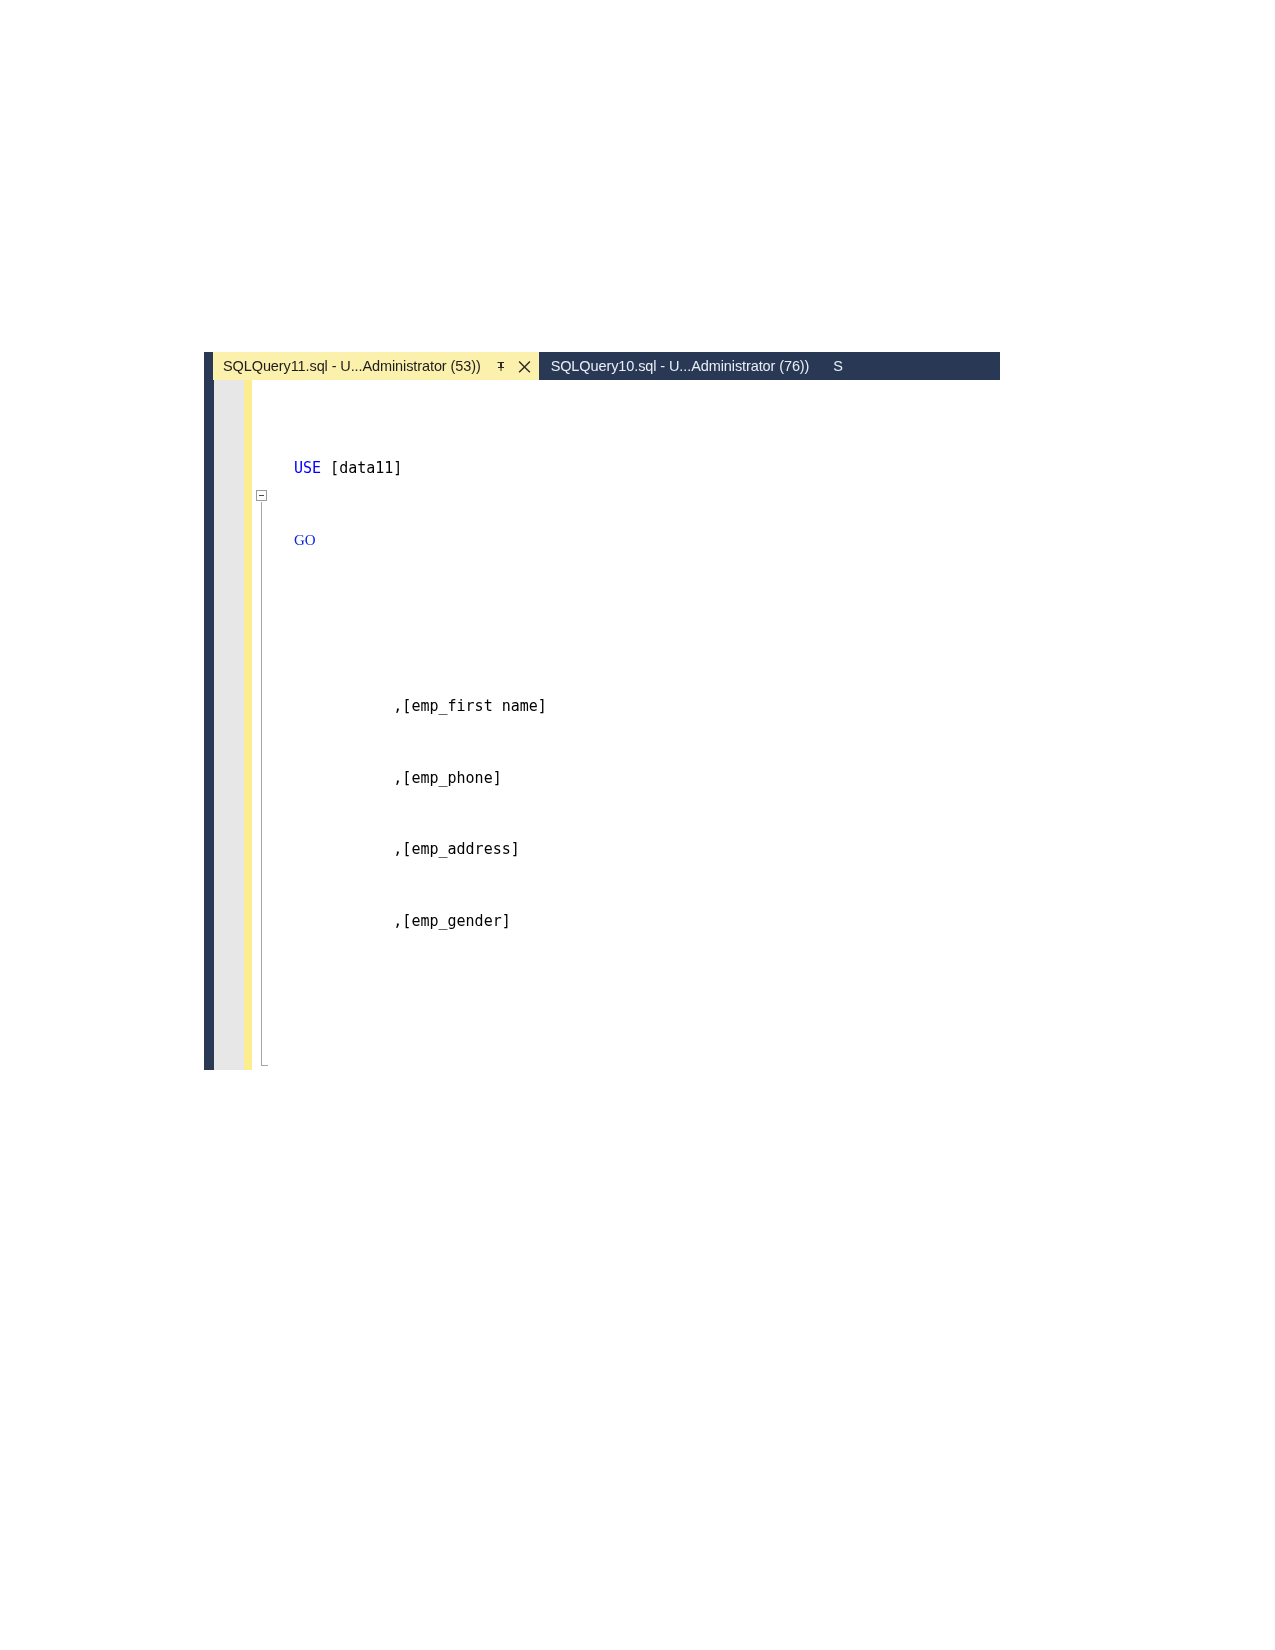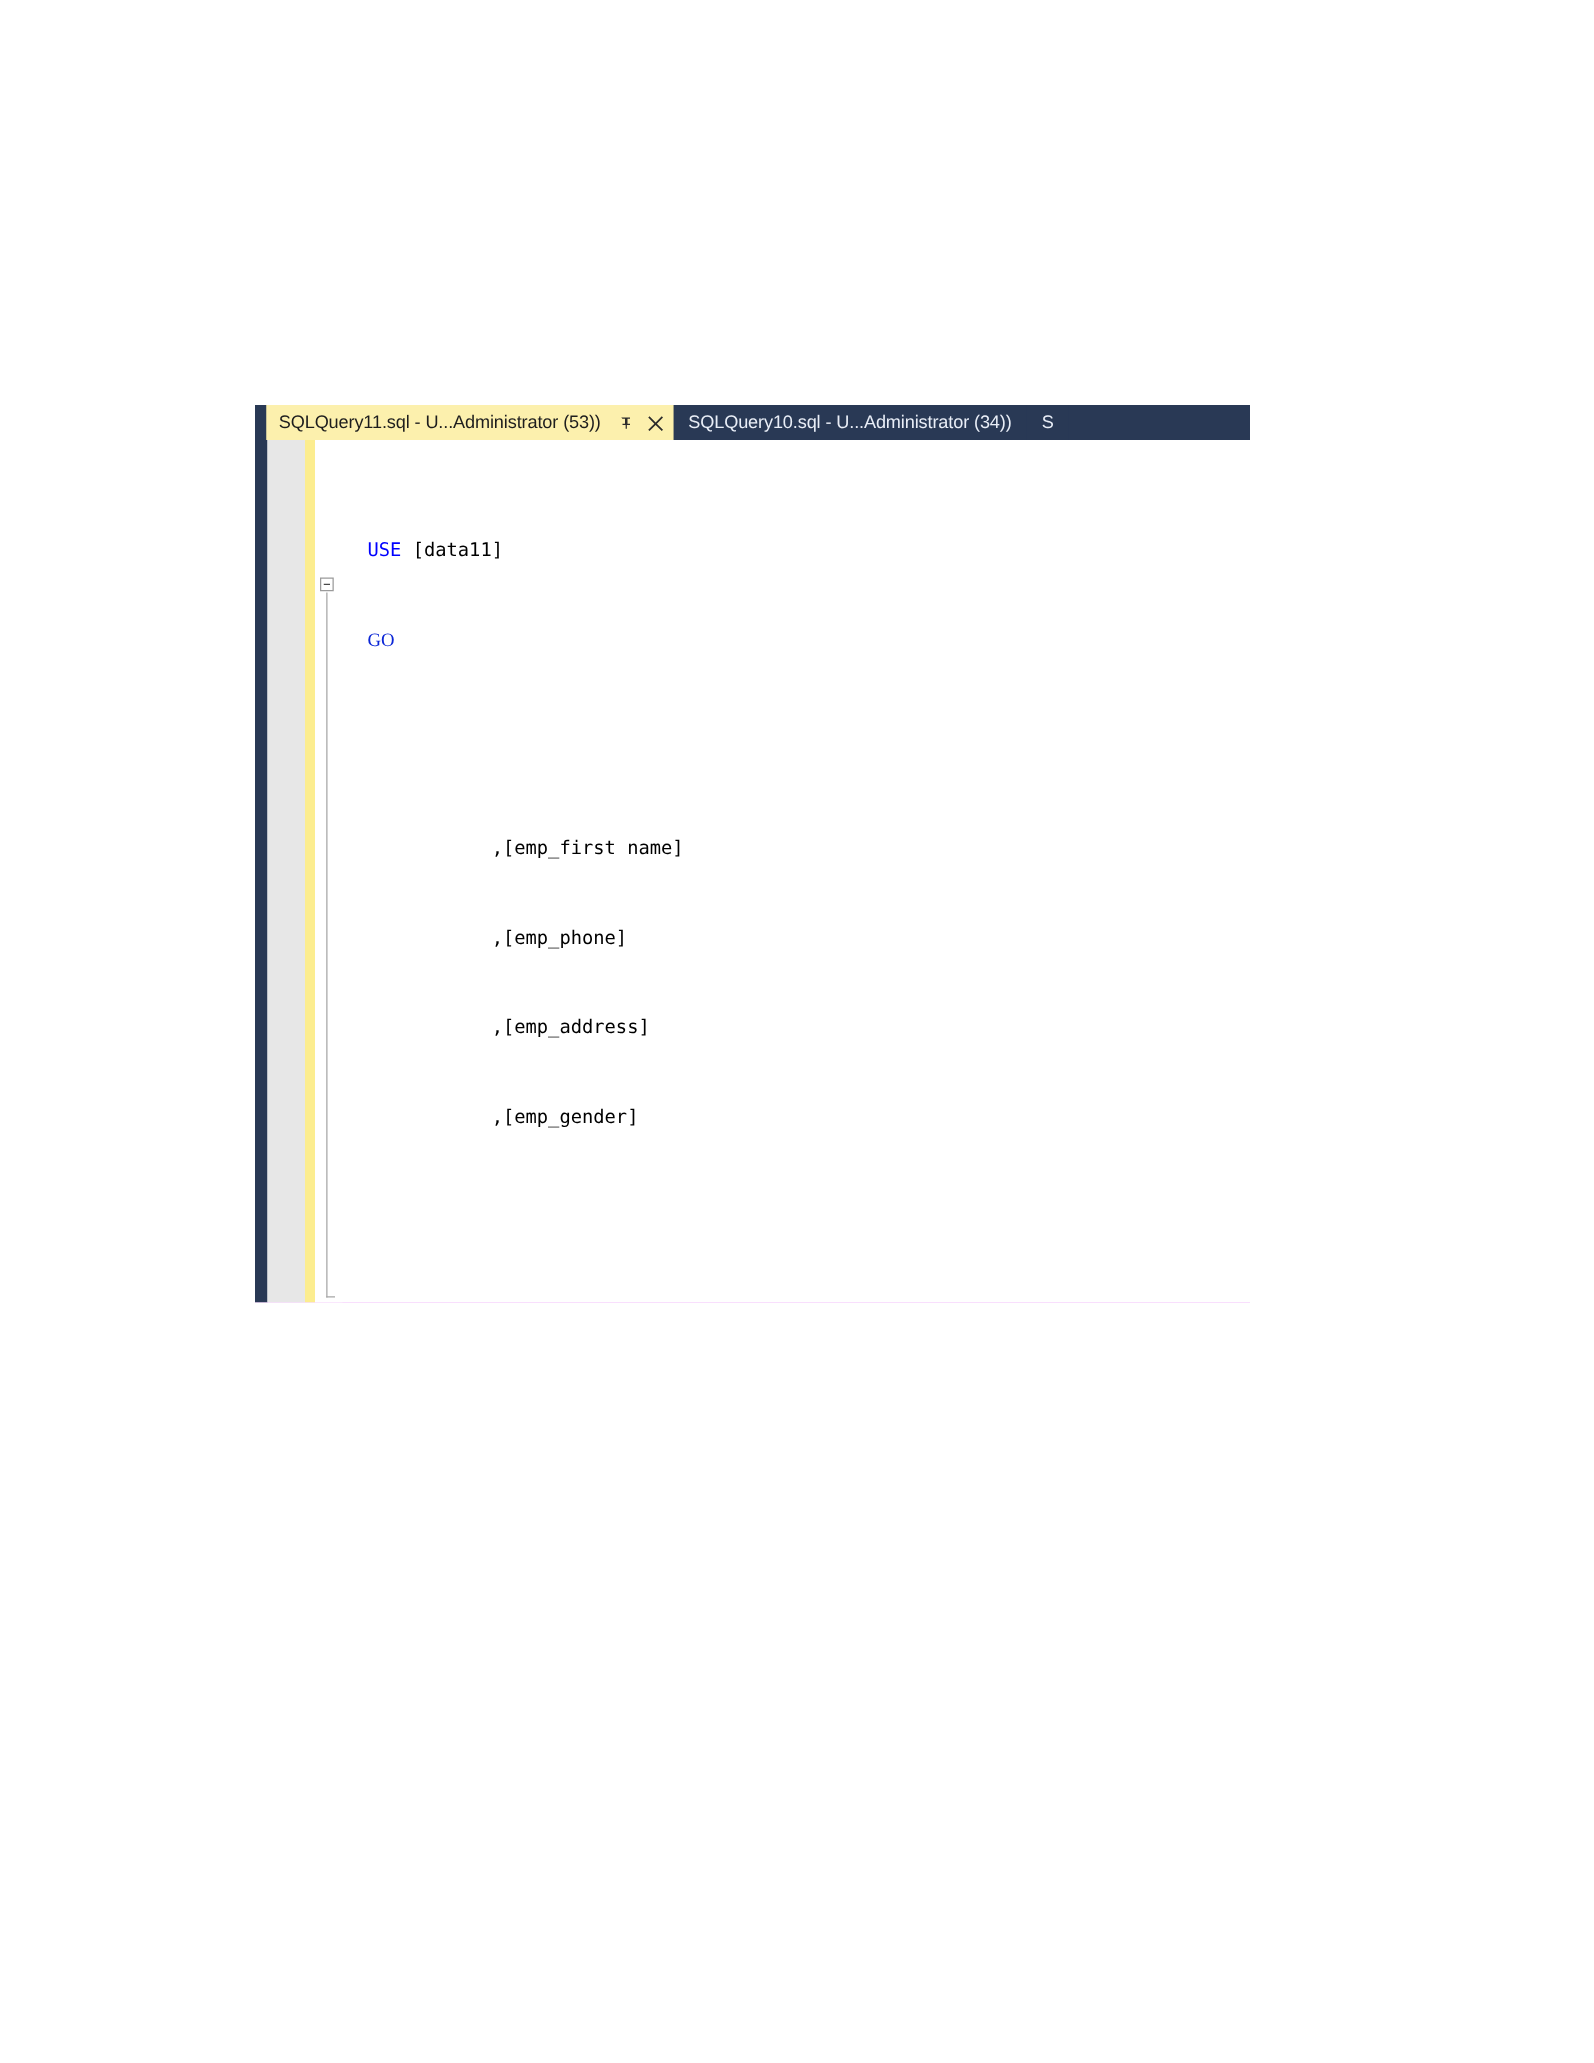--- a/index.html
+++ b/index.html
@@ -15,24 +15,24 @@
     position: relative;
     width: 1275px;
     height: 1650px;
     background: #ffffff;
   }
 
   
   .ssms-window {
     position: absolute;
     left: 204px;
-    top: 324px;
+    top: 352px;
     width: 796px;
     height: 718px;
-    background: #f0abfc;
+    background: #15803d;
     overflow: hidden;
   }
 
   
   .tab-strip {
     position: relative;
     height: 28px;
     background: #293955;
     display: flex;
     align-items: stretch;
@@ -185,21 +185,21 @@
           </span>
           <span class="close-icon">
             <svg width="13" height="13" viewBox="0 0 13 13">
               <path d="M1.6 1 L6.5 5.9 L11.4 1 L12.4 2 L7.5 6.9 L12.4 11.8 L11.4 12.8 L6.5 7.9 L1.6 12.8 L0.6 11.8 L5.5 6.9 L0.6 2 Z" fill="#2b2b2b"></path>
             </svg>
           </span>
         </span>
       </div>
 
       <div class="tab inactive">
-        <span class="tab-label">SQLQuery10.sql - U...Administrator (34))</span>
+        <span class="tab-label">SQLQuery10.sql - U...Administrator (76))</span>
       </div>
 
       <div class="tab inactive">
         <span class="tab-label">S</span>
       </div>
 
     </div>
 
     <div class="editor-body">
 

